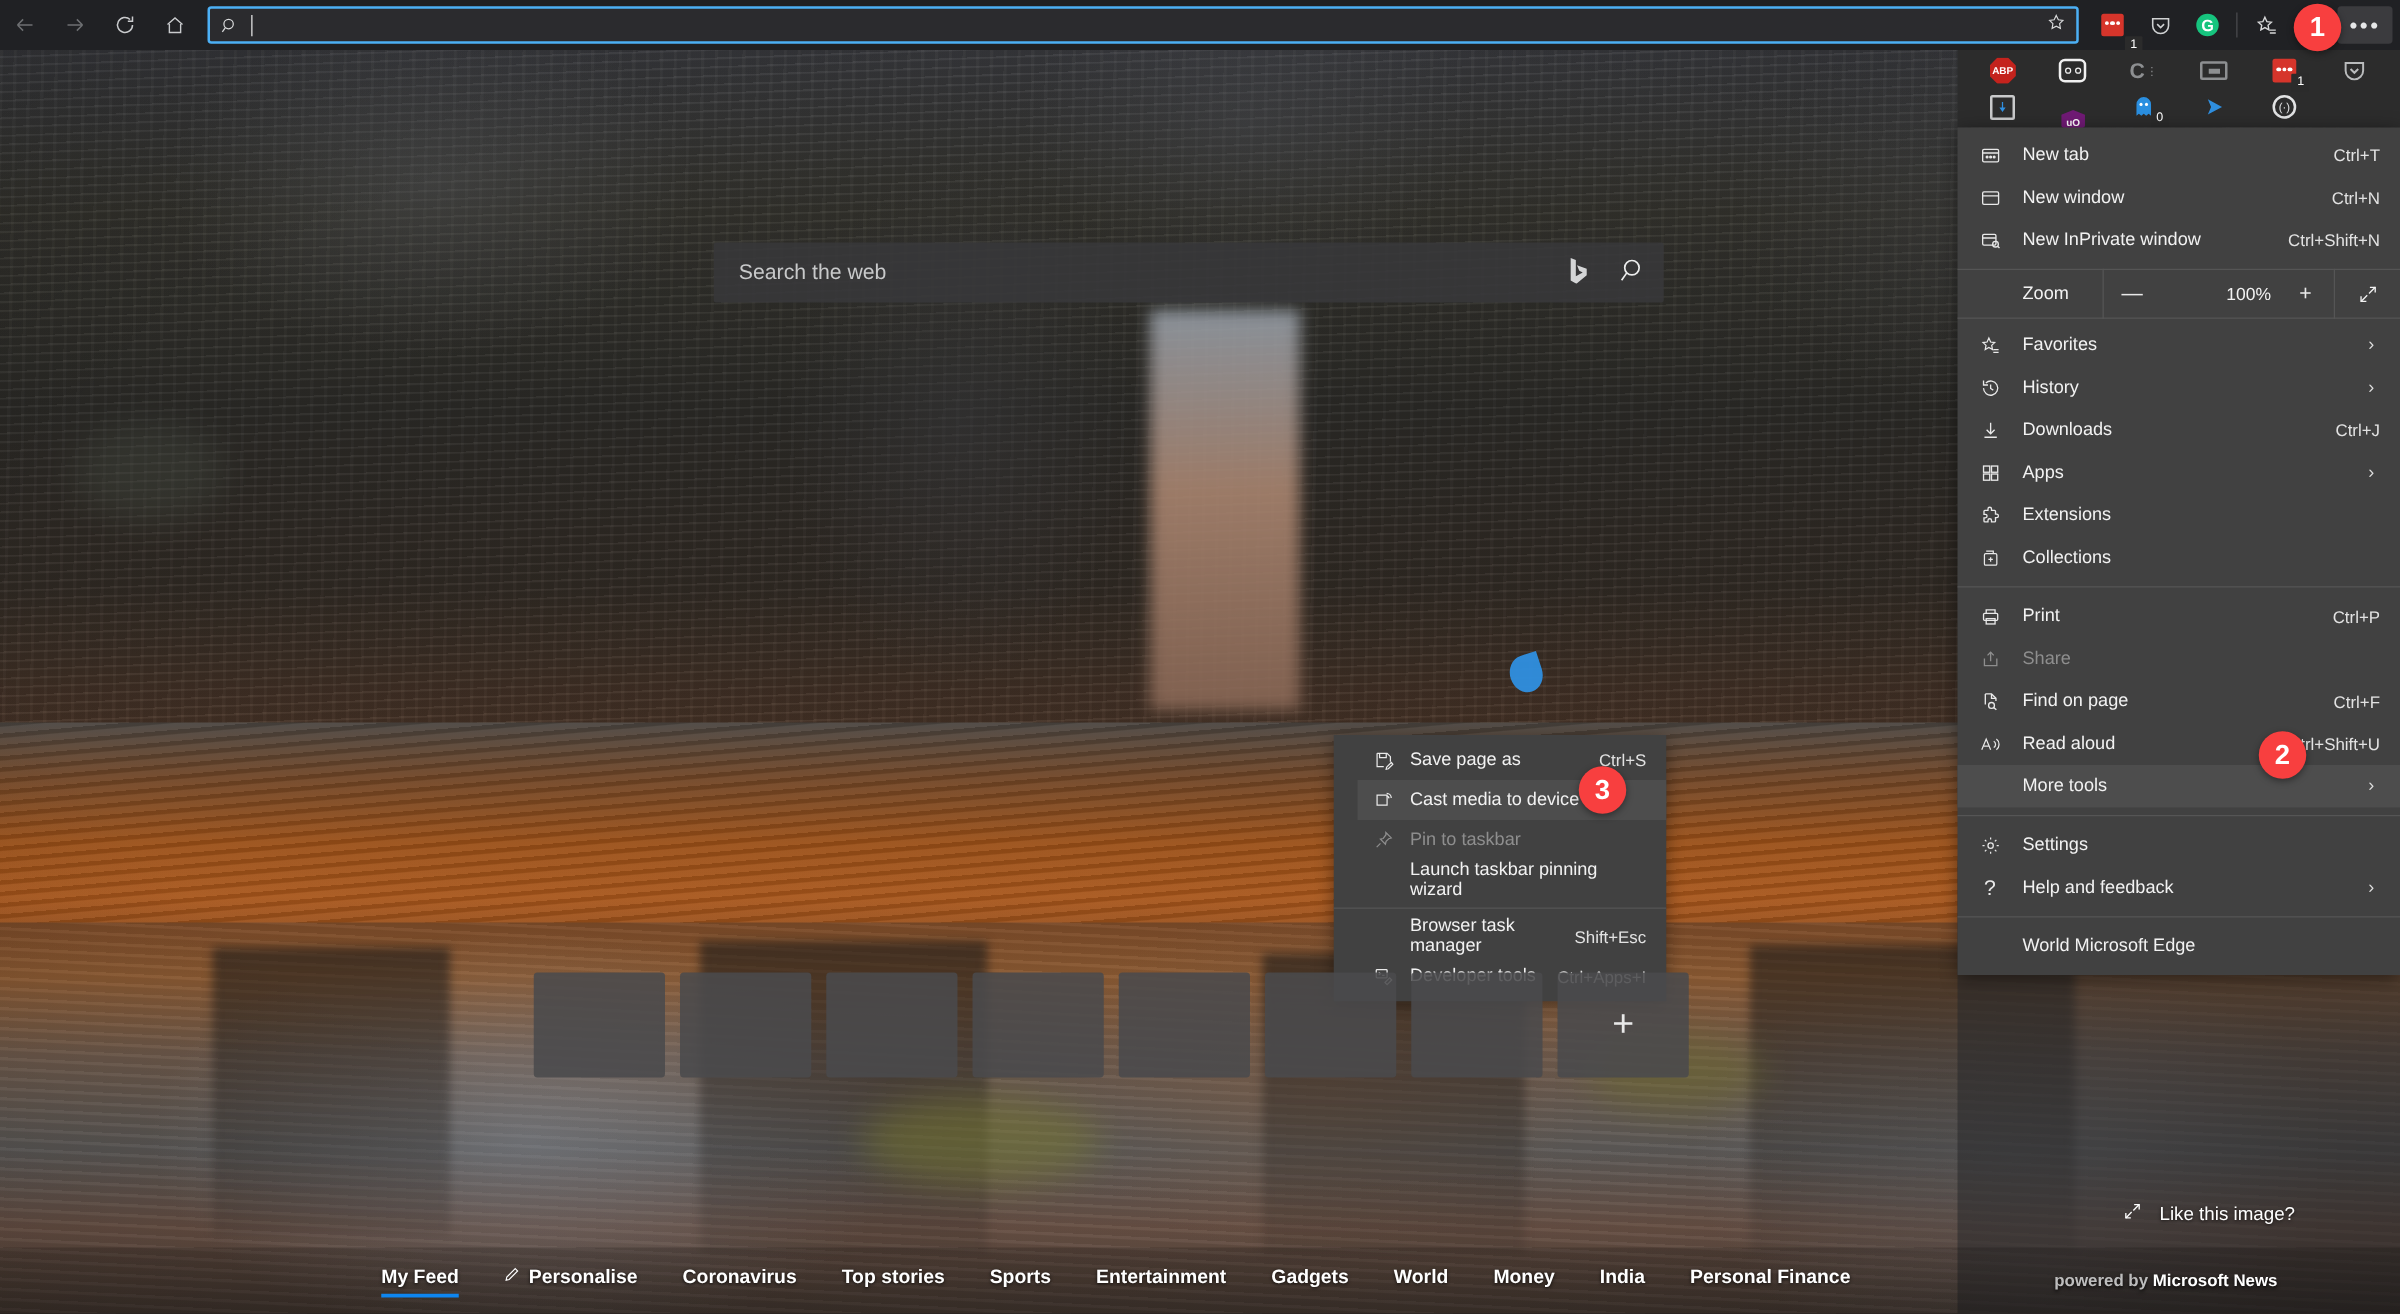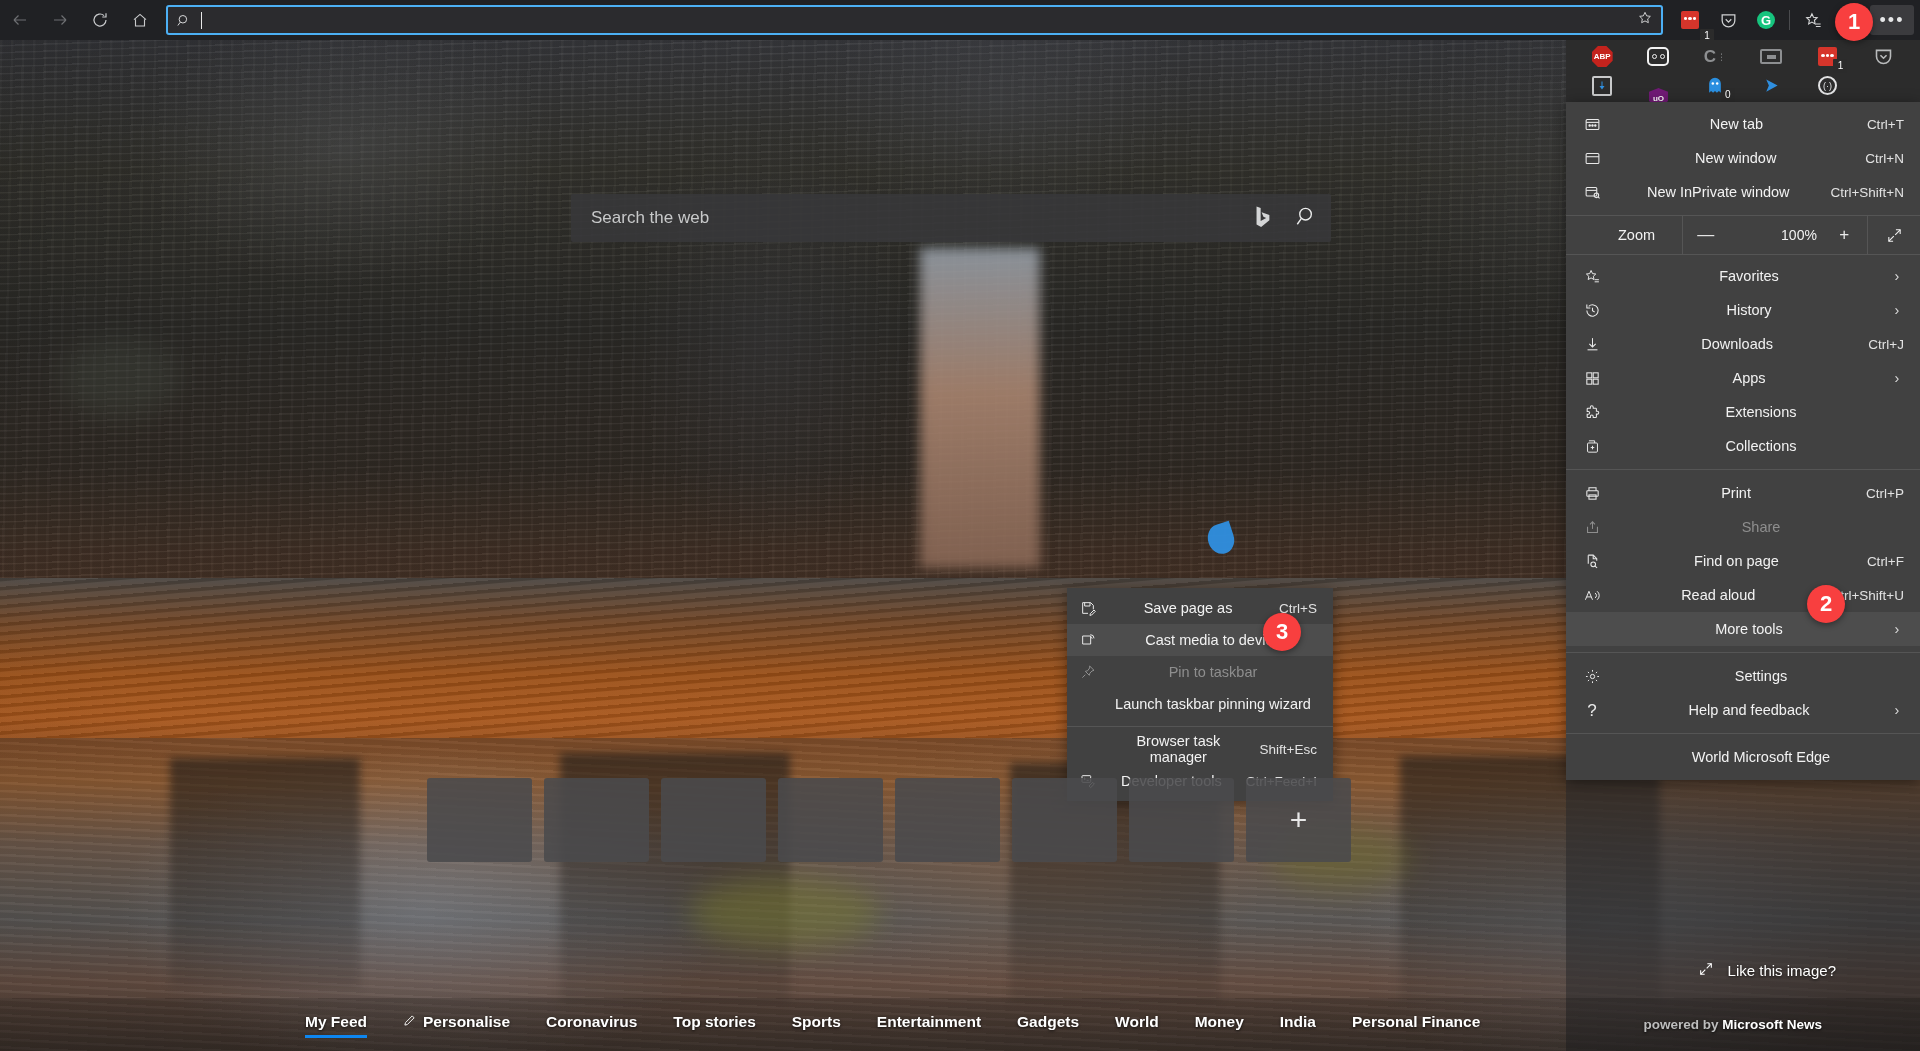--- a/index.html
+++ b/index.html
@@ -146,21 +146,21 @@
     padding: 5px 0 6px 0;
   }
   .mi {
     height: 34px; display:flex; align-items:center;
     padding: 0 16px 0 0; position: relative;
   }
   .mi.hl { background: #4d4d4d; }
   .mi.disabled { color: #8e8e8e; }
   .mi .mi-ico { width: 52px; flex: 0 0 52px; display:flex; align-items:center; justify-content:center; color:#e9e9e9; }
   .mi.disabled .mi-ico { color: #8e8e8e; }
-  .mi .mi-label { flex:1 1 auto;text-align:center; }
+  .mi .mi-label { flex:1 1 auto; }
   .mi .mi-key { color:#e2e2e2; font-size:13.5px; margin-left: 12px; }
   .mi .mi-chev { color:#dcdcdc; margin-left: 10px; width: 14px; text-align:center; }
   .mi-sep { height:1px; background:#555; margin: 6px 0; }
 
   .zoom-row {
     height: 40px; display:flex; align-items:center; color:#f2f2f2; font-size:14.5px;
     border-top: 1px solid #555; border-bottom: 1px solid #555; justify-content: center;
   }
   .zoom-row .z-label { width: 116px; padding-left: 52px; }
   .zoom-row .z-div { width:1px; height:40px; background:#555; }
@@ -169,21 +169,21 @@
   .zoom-row .z-val { font-size:14px;margin-left:48px; }
   .zoom-row .z-full { width: 52px; display:flex; align-items:center; justify-content:center; }
 
   
   #submenu {
     position: absolute; left: 1067px; top: 588px; width: 266px;
     background: #414141; color:#f2f2f2; font-size: 14.5px;
     box-shadow: 0 3px 14px rgba(0,0,0,.45);
     padding: 4px 0 4px 0;
   }
-  #submenu .mi { height: 32px; }
+  #submenu .mi { height: 32px; margin-left: 19px; }
   #submenu .mi .mi-ico { width: 42px; flex: 0 0 42px; }
   #submenu .mi.noicon .mi-ico { visibility: hidden; }
 
   
   #cursor-blob {
     position:absolute; left: 1208px; top: 524px; width: 26px; height: 30px;
     background: #2f8fe0;
     border-radius: 55% 0 55% 55%;
     transform: rotate(-18deg);
     opacity: .95;
@@ -692,21 +692,21 @@
 
     <div class="mi">
       <span class="mi-ico">
         <svg width="16" height="16" viewBox="0 0 24 24" fill="none" stroke="currentColor" stroke-width="1.5">
             <rect x="3" y="4" width="13" height="10" rx="1"></rect>
             <path d="M6 7.5 8 9l-2 1.5M10 11h3"></path>
             <path d="M13.5 19.5 19 14l2.5 2.5L16 22z"></path>
           </svg>
       </span>
       <span class="mi-label">Developer tools</span>
-      <span class="mi-key">Ctrl+Feed+I</span>
+      <span class="mi-key">Ctrl+Apps+I</span>
     </div>
   </div>
 
   <div id="cursor-blob"></div>
 
   <div class="badge" id="badge1">1</div>
   <div class="badge" id="badge2">2</div>
   <div class="badge" id="badge3">3</div>
 
   <div id="ntp-search">

